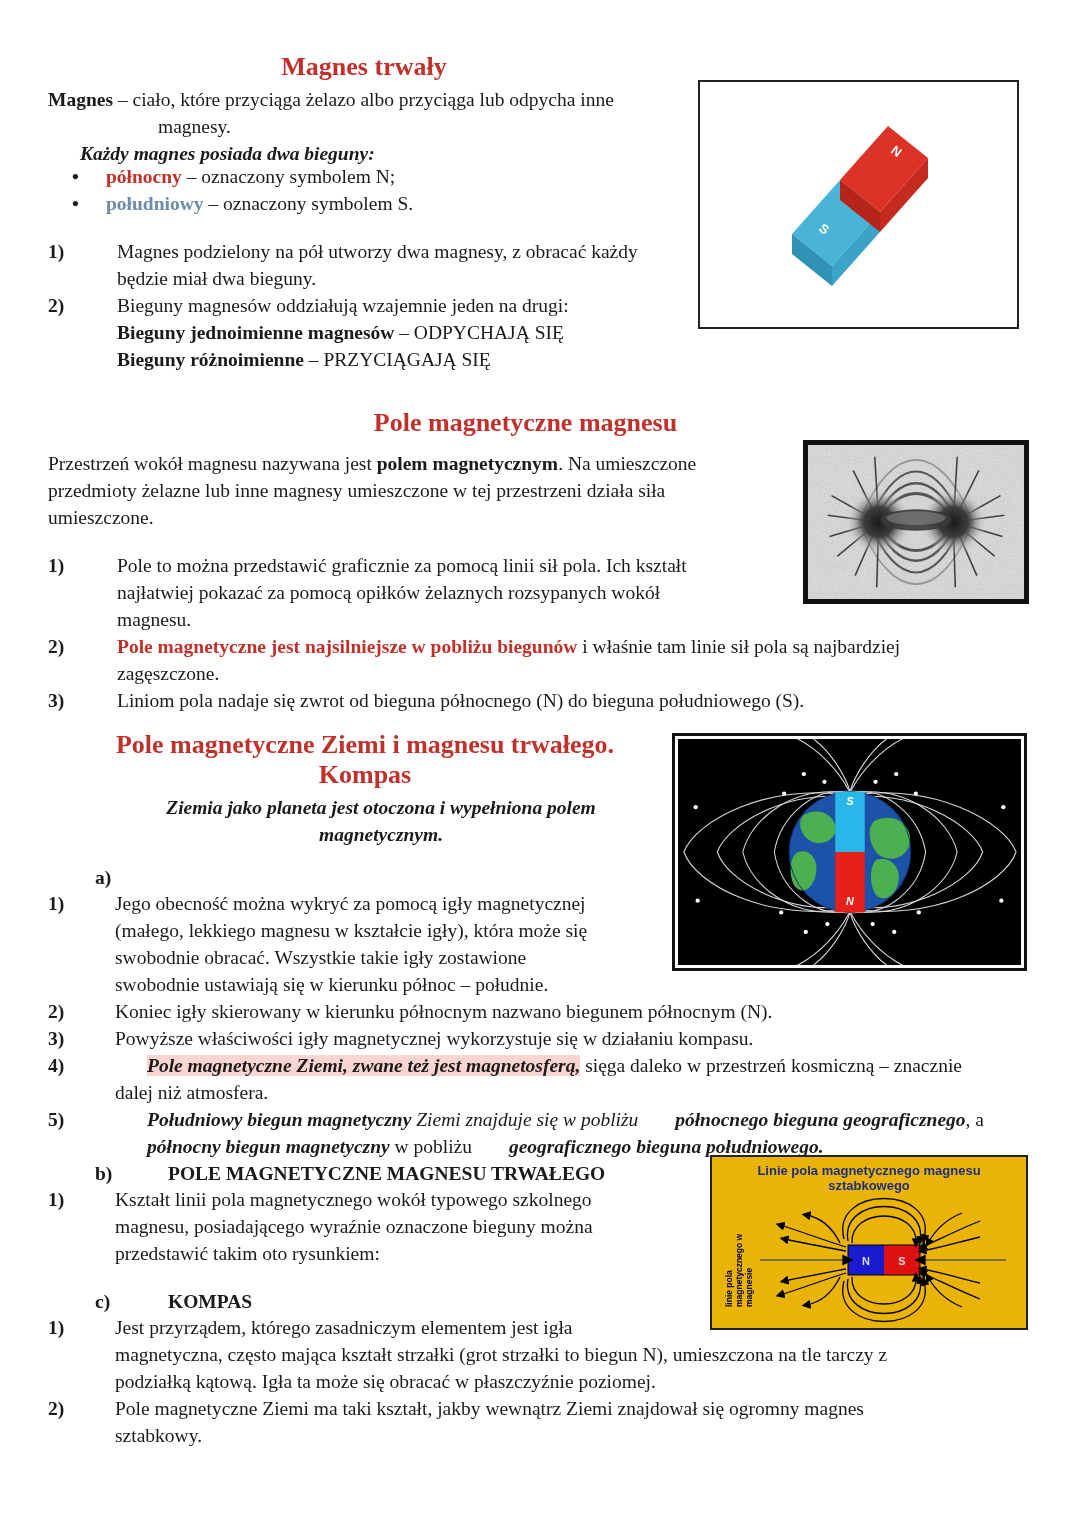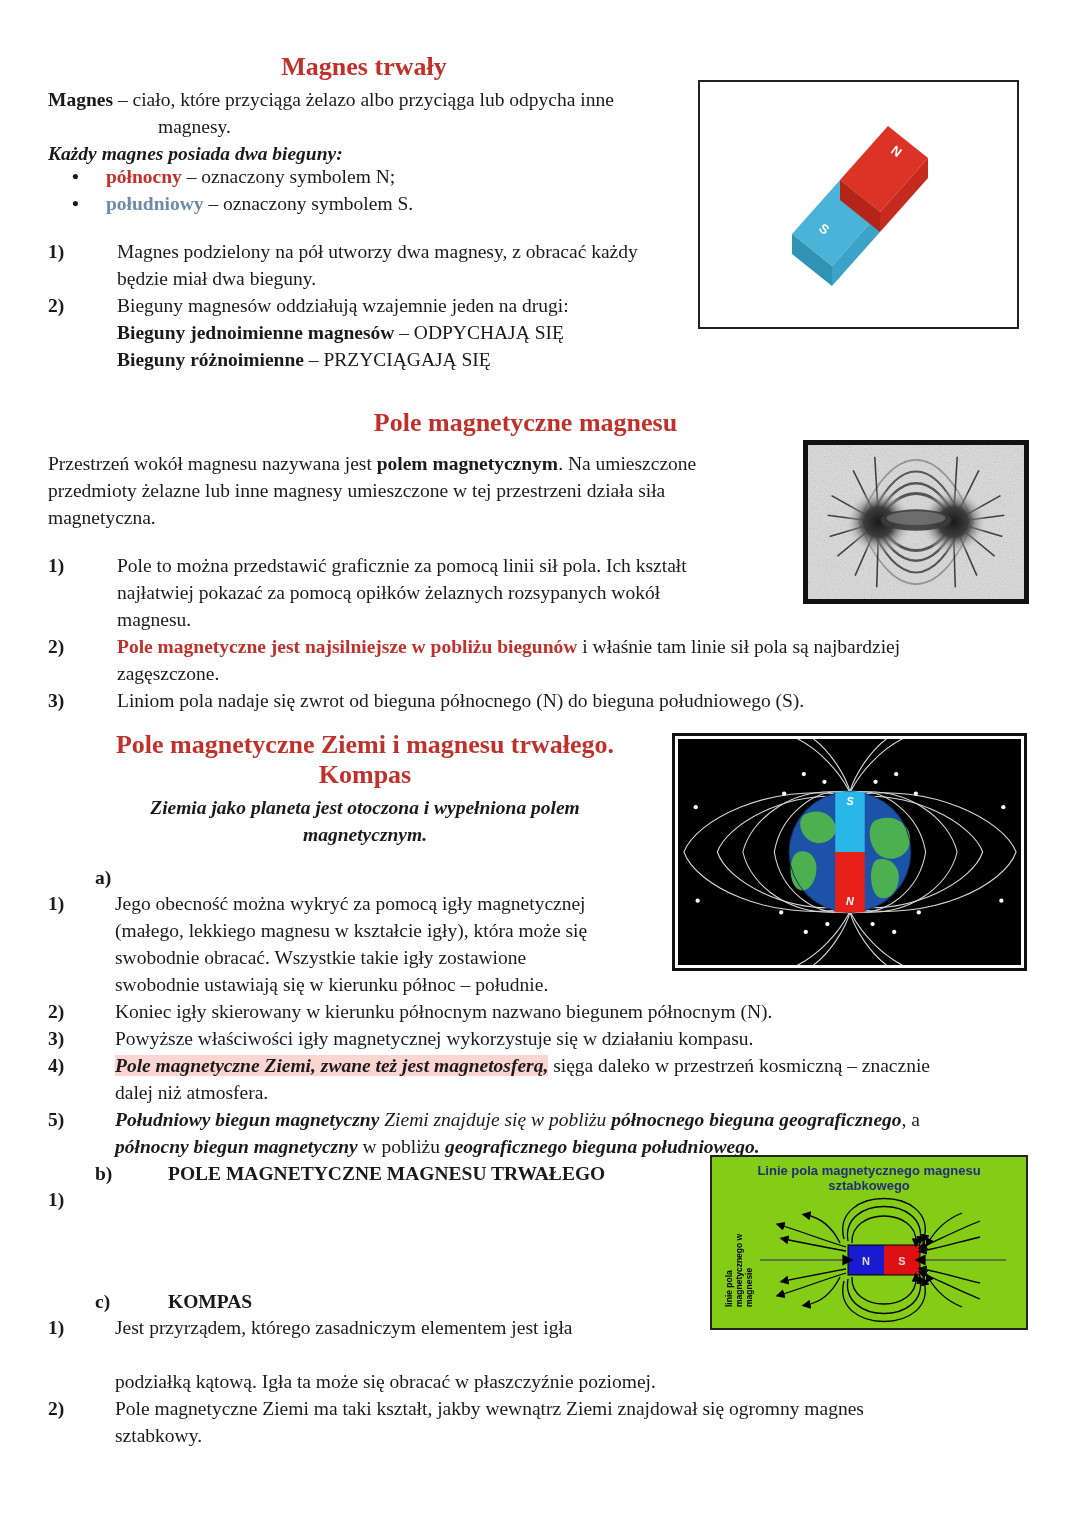--- a/index.html
+++ b/index.html
@@ -18,21 +18,21 @@
   .h-title{
     font-weight:bold;
     color:#c0312b;
     text-align:center;
     font-size:26px;
     line-height:30px;
   }
   .para{font-size:19.5px; line-height:27px;}
   .b{font-weight:bold;}
   .i{font-style:italic;}
-  .bi{font-weight:bold; font-style:italic;}
+  .bi{font-weight:bold; font-style:italic;margin-left:32px;}
   .red{color:#c0312b;}
   .blue{color:#6e8ba8;text-align:center;}
   .hl{background:#fbd5d2;}
 
   
   .row{display:flex; font-size:19.5px; line-height:27px;}
   .mk{flex:0 0 auto; font-weight:bold;}
   .bd{flex:1 1 auto;}
 
   
@@ -44,21 +44,21 @@
   
   #fig-filings{left:803px; top:440px; width:226px; height:164px; border:3px solid #111; padding:2px; background:#111;}
   #fig-filings .inner{width:100%; height:100%; position:relative; overflow:hidden; background:#d9d9d9;}
 
   
   #fig-earth{left:672px; top:733px; width:355px; height:238px; border:3px solid #111; padding:3px; background:#fff;}
   #fig-earth .inner{width:100%;height:100%;background:#000;position:relative;overflow:hidden;}
 
   
   #fig-lines{left:710px; top:1155px; width:318px; height:175px;}
-  #fig-lines .inner{width:100%;height:100%;position:relative;background:#84cc16;overflow:hidden;}
+  #fig-lines .inner{width:100%;height:100%;position:relative;background:#eab308;overflow:hidden;}
   .lines-title{
     position:absolute; left:0; right:0; top:6px;
     text-align:center;
     font-family:"Liberation Sans","DejaVu Sans",sans-serif;
     font-weight:bold; font-size:13px; line-height:15px;
     color:#1f2f7a;
   }
   .lines-vlabel{
     position:absolute; left:12px; top:48px;
     width:96px;
@@ -144,21 +144,21 @@
 
   <div class="abs" style="left:48px; top:408px; width:955px;">
     <div class="h-title">Pole magnetyczne magnesu</div>
   </div>
 
   <div class="abs" style="left:48px; top:450px; width:750px;">
     <div class="para">
       <span>Przestrzeń wokół magnesu nazywana jest </span><span class="b">polem magnetycznym</span><span>. Na umieszczone</span>
     </div>
     <div class="para">przedmioty żelazne lub inne magnesy umieszczone w tej przestrzeni działa siła</div>
-    <div class="para">magnetyczna.</div>
+    <div class="para">umieszczone.</div>
   </div>
 
   <div class="abs" style="left:48px; top:552px; width:960px;">
     <div class="row">
       <span class="mk" style="width:69px;">1)</span>
       <span class="bd" style="max-width:685px;">
         <span>Pole to można przedstawić graficznie za pomocą linii sił pola. Ich kształt</span><br>
         <span>najłatwiej pokazać za pomocą opiłków żelaznych rozsypanych wokół</span><br>
         <span>magnesu.</span>
       </span>
@@ -353,36 +353,41 @@
   <div class="abs" style="left:95px; top:1160px; width:600px;">
     <div class="row">
       <span class="mk" style="width:73px;">b)</span>
       <span class="bd b">POLE MAGNETYCZNE MAGNESU TRWAŁEGO</span>
     </div>
   </div>
 
   <div class="abs" style="left:48px; top:1186px; width:660px;">
     <div class="row">
       <span class="mk" style="width:67px;">1)</span>
+      <span class="bd">
+        <span>Kształt linii pola magnetycznego wokół typowego szkolnego</span><br>
+        <span>magnesu, posiadającego wyraźnie oznaczone bieguny można</span><br>
+        <span>przedstawić takim oto rysunkiem:</span>
+      </span>
     </div>
   </div>
 
   <div class="abs" style="left:95px; top:1288px; width:400px;">
     <div class="row">
       <span class="mk" style="width:73px;">c)</span>
       <span class="bd b">KOMPAS</span>
     </div>
   </div>
 
   <div class="abs" style="left:48px; top:1314px; width:990px;">
     <div class="row">
       <span class="mk" style="width:67px;">1)</span>
       <span class="bd">
         <span>Jest przyrządem, którego zasadniczym elementem jest igła</span><br>
-        <br>
+        <span>magnetyczna, często mająca kształt strzałki (grot strzałki to biegun N), umieszczona na tle tarczy z</span><br>
         <span>podziałką kątową. Igła ta może się obracać w płaszczyźnie poziomej.</span>
       </span>
     </div>
     <div class="row">
       <span class="mk" style="width:67px;">2)</span>
       <span class="bd">
         <span>Pole magnetyczne Ziemi ma taki kształt, jakby wewnątrz Ziemi znajdował się ogromny magnes</span><br>
         <span>sztabkowy.</span>
       </span>
     </div>

